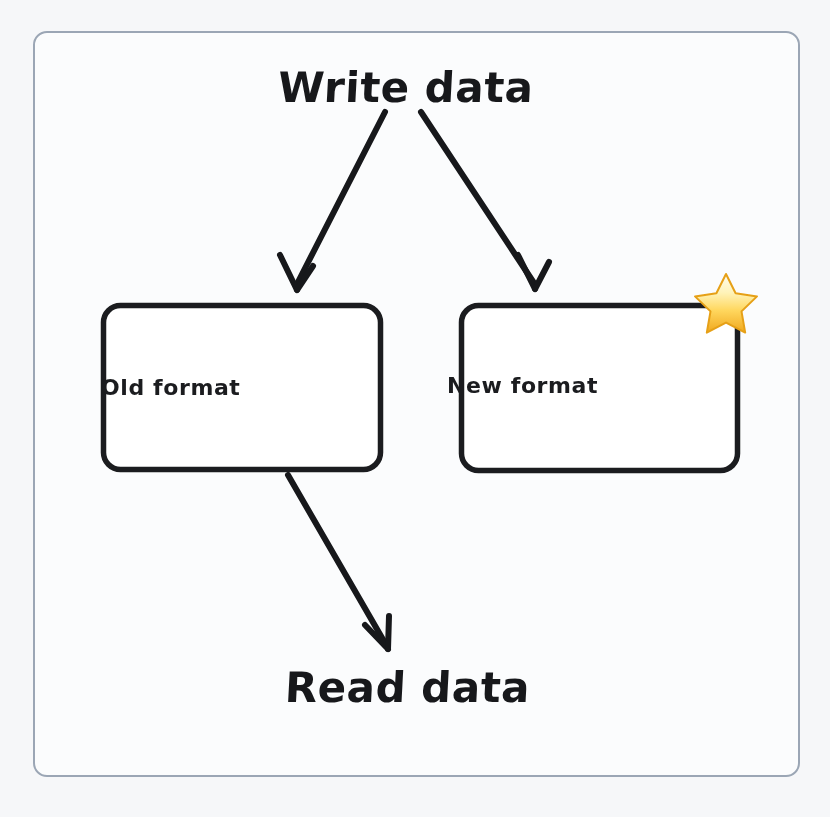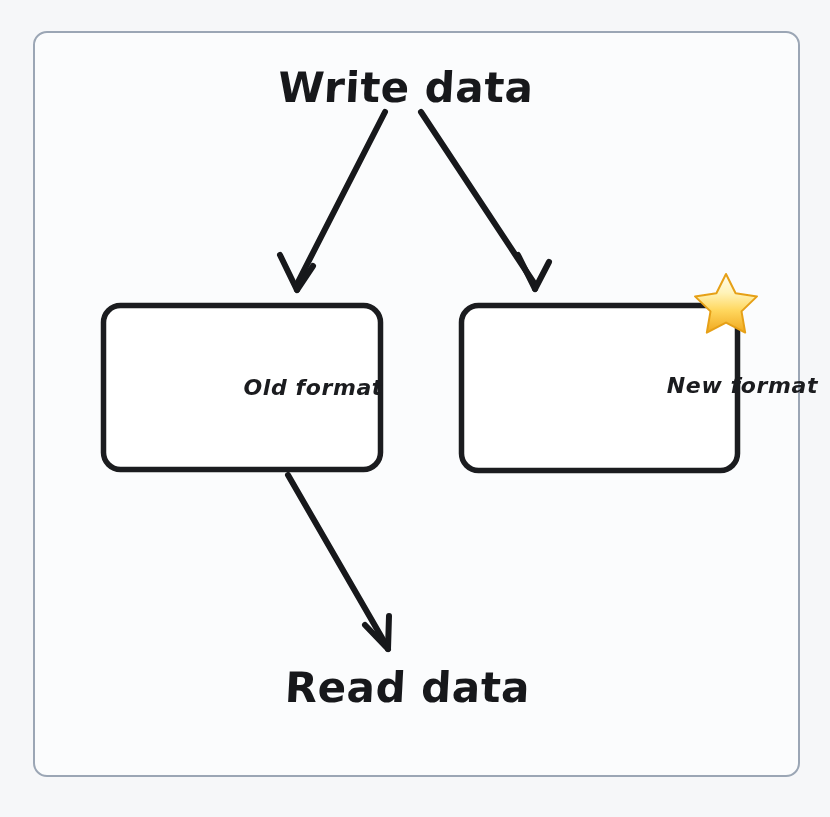--- a/index.html
+++ b/index.html
@@ -66,30 +66,29 @@
   }
 
   .box-label {
     position: absolute;
     color: #1b1c1f;
     font-family: "DejaVu Sans", sans-serif;
     font-weight: 600;
     font-size: 22px;
     letter-spacing: 0.6px;
     white-space: nowrap;
-    text-align: right;
-    font-style: italic;
+    text-align: left;
   }
   #old-format-label {
     left: 101px;
     top: 375px;
     width: 282px;
   }
   #new-format-label {
-    left: 486px;
+    left: 447px;
     top: 373px;
     width: 332px;
   }
 </style>
 </head>
 <body>
 
 <div id="canvas">
 
   <div class="card-frame"></div>

